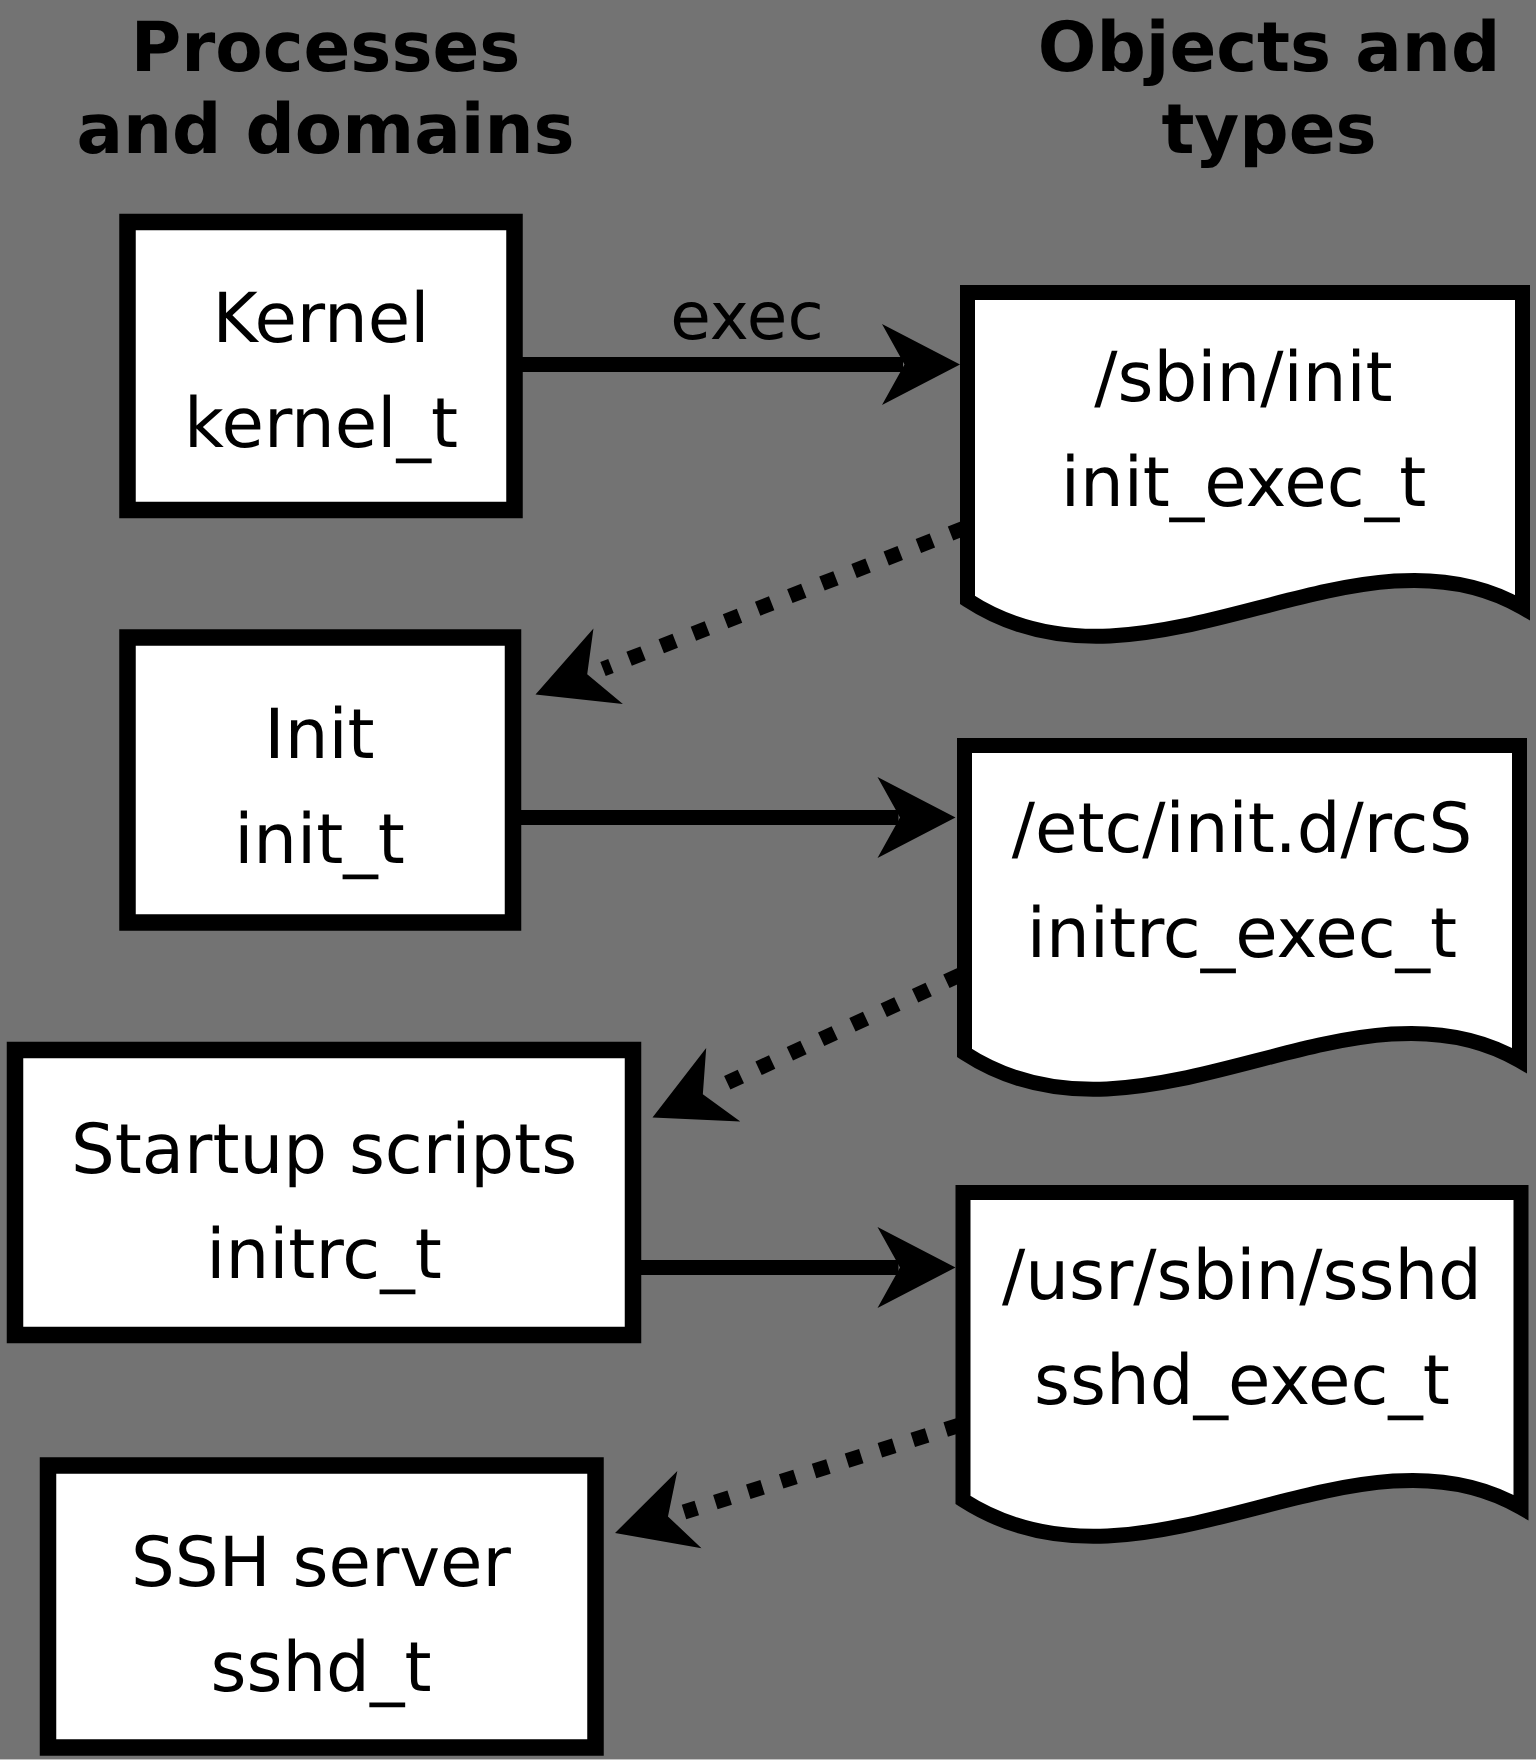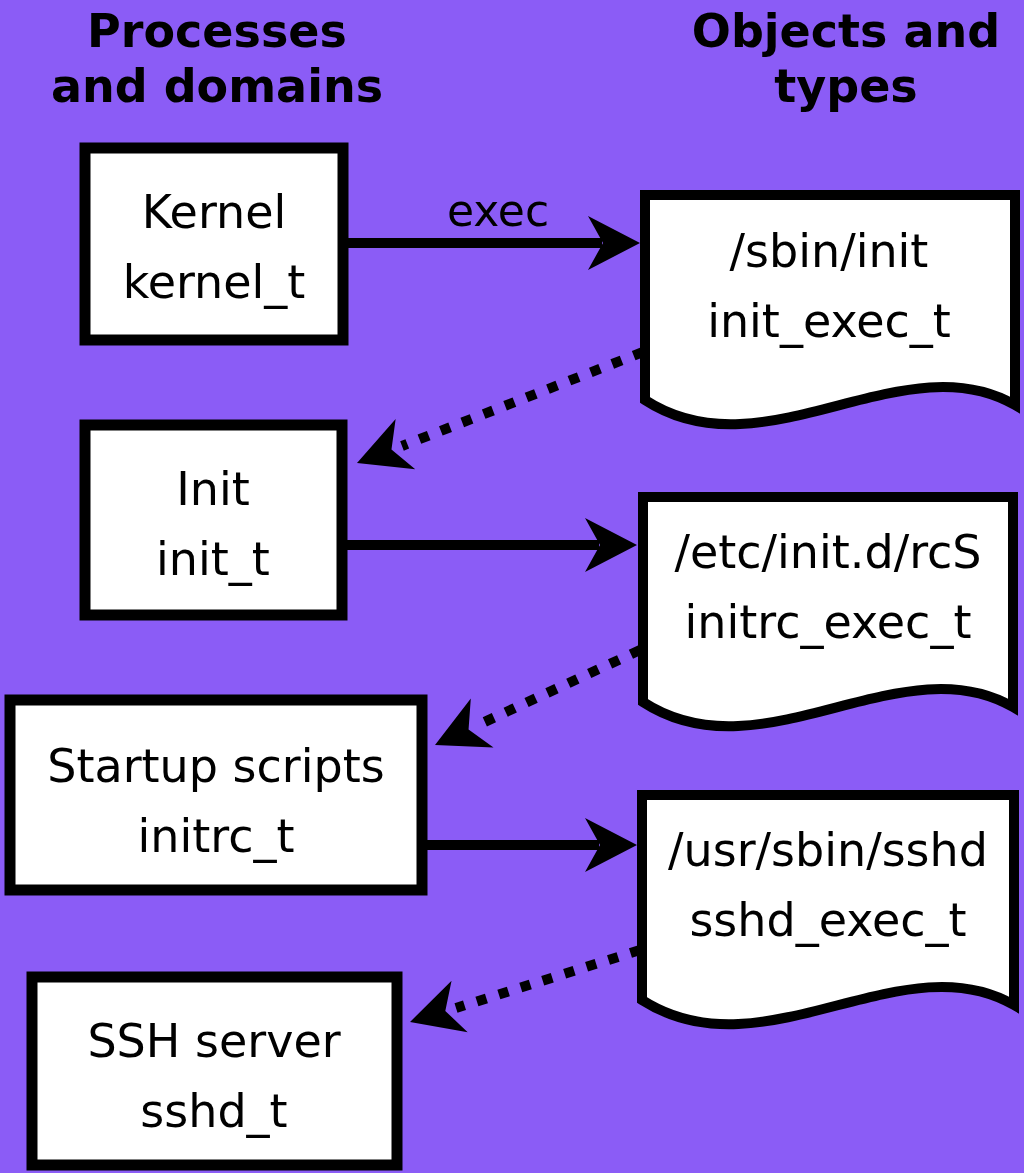--- a/index.html
+++ b/index.html
@@ -4,21 +4,21 @@
 <style>
   html, body {
     margin: 0;
     padding: 0;
     background: #ffffff;
   }
   .stage {
     position: relative;
     width: 1024px;
     height: 1173px;
-    background: #8b5cf6;
+    background: #737373;
     overflow: hidden;
   }
   svg text {
     font-family: "DejaVu Sans", "Liberation Sans", sans-serif;
     fill: #000000;
   }
   .node-text {
     font-size: 46px;
     text-anchor: middle;
   }

